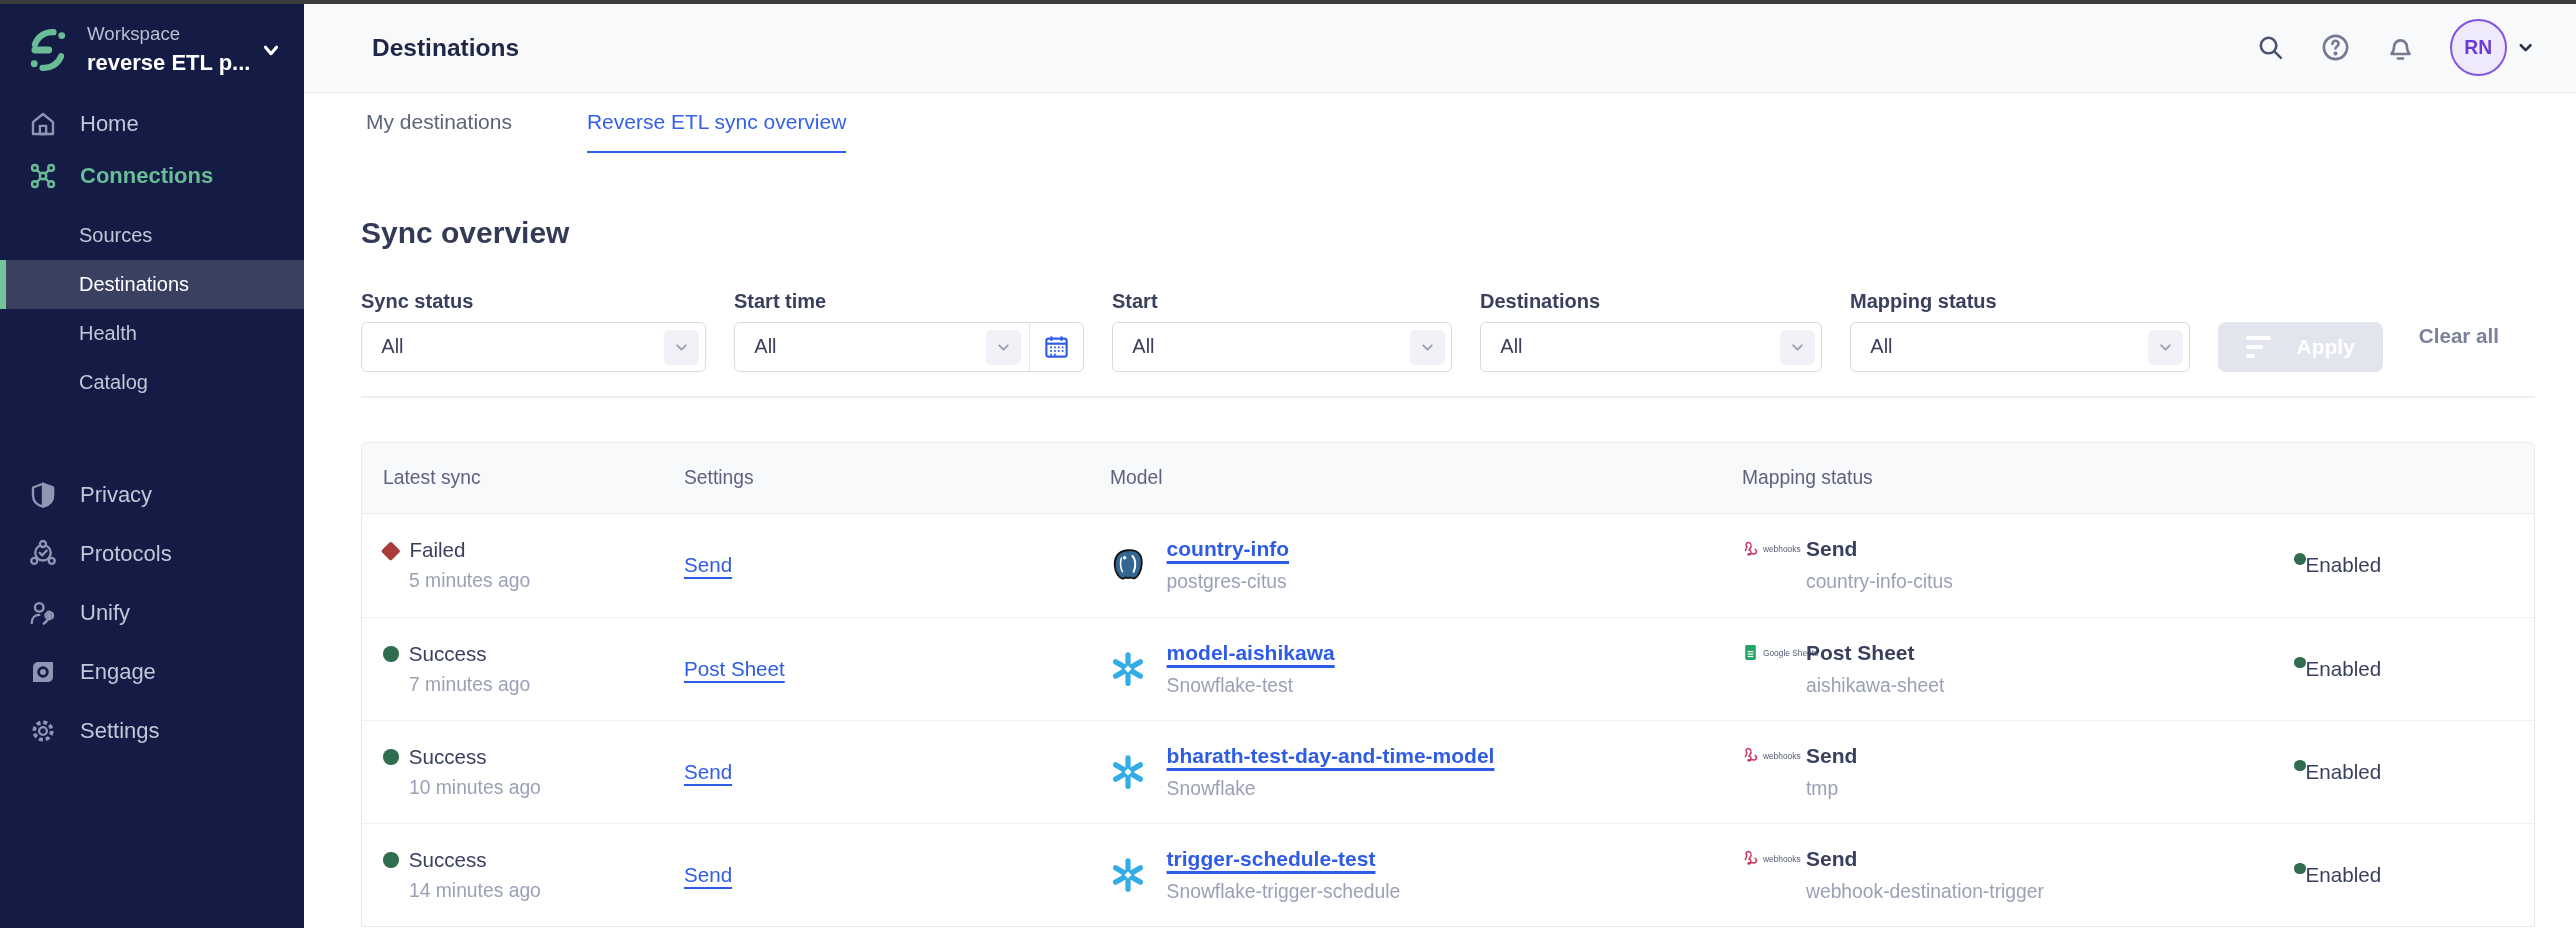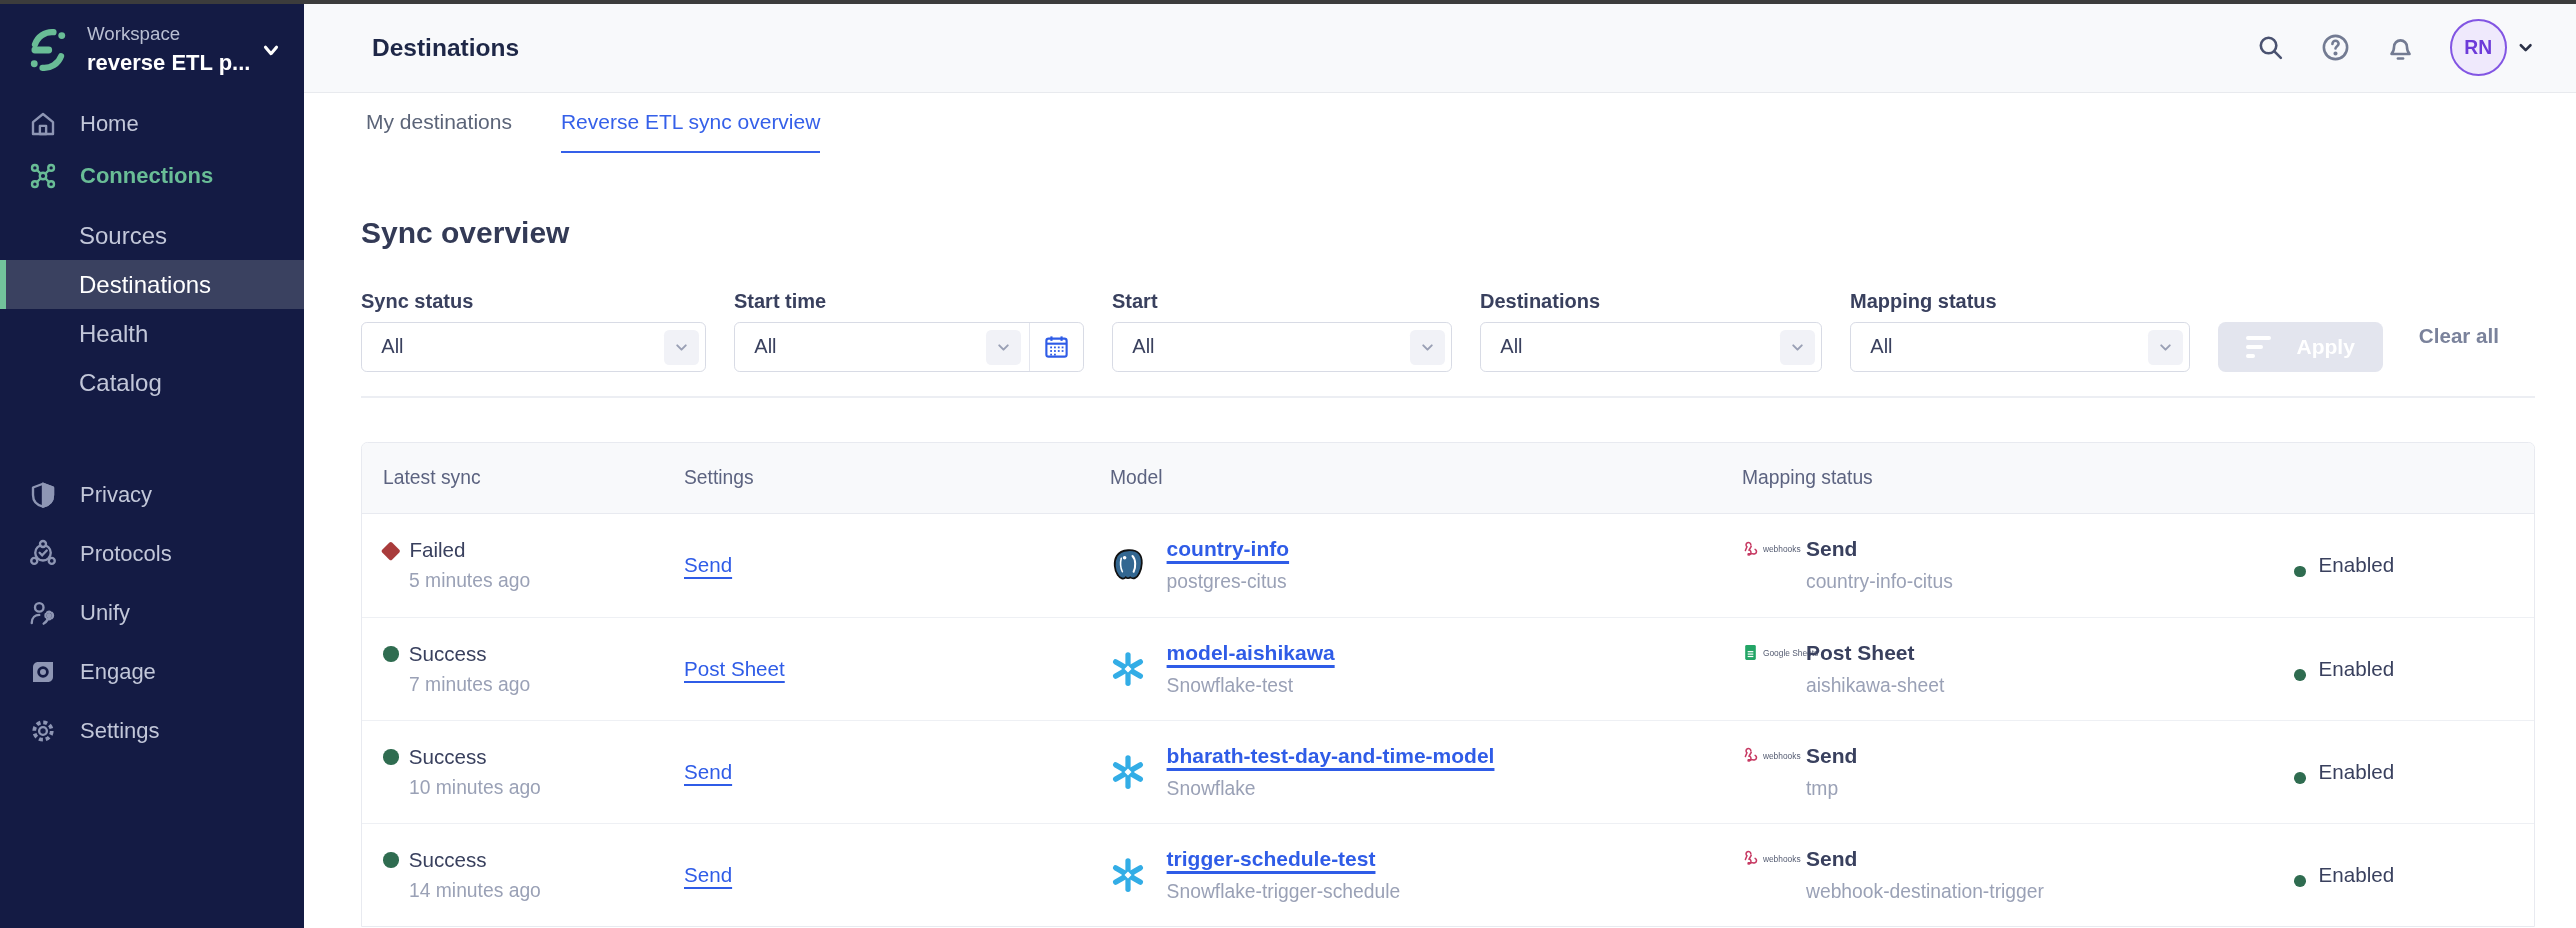--- a/index.html
+++ b/index.html
@@ -15,37 +15,37 @@
   .ws-logo { width:44px; height:44px; flex:0 0 auto; }
   .ws-text { margin-left:17px; flex:1; }
   .ws-label { font-size:18.7px; color:#b9bfd2; }
   .ws-name { font-size:22px; font-weight:700; color:#ffffff; margin-top:5.2px; }
   .ws-chev { width:22px; height:22px; margin-right:3.9px; }
   .nav { margin-top:6.4px; }
   .nav-item { display:flex; align-items:center; height:52px; padding-left:28px; font-size:22px; color:#c2c7d9; cursor:pointer; }
   .nav-item .nicon { width:30px; height:30px; margin-right:22px; flex:0 0 auto; }
   .nav-item.green { color:#69bd96; font-weight:600; }
   .sub { margin-top:9px; }
-  .sub-item { display:flex; align-items:center; height:49px; padding-left:79px; font-size:24px; color:#c2c7d9; cursor:pointer; position:relative; }
+  .sub-item { display:flex; align-items:center; height:49px; padding-left:79px; font-size:20px; color:#c2c7d9; cursor:pointer; position:relative; }
   .sub-item.active { background:#3a4160; color:#ffffff; }
   .sub-item.active::before { content:""; position:absolute; left:0; top:0; bottom:0; width:6.4px; background:#72c39b; }
   .lower { margin-top:58px; }
   .lower .nav-item { height:59px; }
 
   
   .main { position:absolute; left:304px; top:3.9px; right:0; bottom:0; }
   .header { height:89px; background:#f8f9fb; border-bottom:1.3px solid #e8eaee; display:flex; align-items:center; padding:0 41px 0 68px; }
   .h-title { font-size:24.5px; font-weight:700; color:#1e2747; }
   .h-right { margin-left:auto; display:flex; align-items:center; gap:34px; }
   .hicon { width:31px; height:31px; cursor:pointer; }
   .avatar-wrap { display:flex; align-items:center; gap:9px; cursor:pointer; }
   .avatar { width:57px; height:57px; border-radius:50%; background:#efe9fc; border:2.6px solid #8255e3; color:#6d3bd9; font-weight:700; font-size:19.3px; display:flex; align-items:center; justify-content:center; }
   .av-chev { width:19.3px; height:19.3px; }
 
-  .tabs { height:62px; background:#fff; display:flex; align-items:flex-start; padding:17px 0 0 62px; gap:49px; }
+  .tabs { height:62px; background:#fff; display:flex; align-items:flex-start; padding:17px 0 0 62px; gap:75px; }
   .tab { font-size:21px; color:#5b6478; padding-bottom:17px; cursor:pointer; }
   .tab.active { color:#3560e9; font-weight:500; border-bottom:2.6px solid #3560e9; }
 
   .content { padding:0 41px 0 57px; }
   .page-h { margin-top:61px; font-size:30px; font-weight:700; color:#333a56; }
 
   .filters { display:flex; align-items:flex-end; margin-top:9px; }
   .field { margin-right:28px; }
   .f-label { font-size:20px; font-weight:600; color:#39405e; margin-bottom:9px; margin-top:31px; }
   .sel { position:relative; height:50px; border:1.3px solid #d8dbe5; border-radius:5.8px; background:#fff; display:flex; align-items:center; cursor:pointer; }
@@ -91,21 +91,21 @@
 
   .c-action { display:flex; align-items:flex-start; }
   .action-icon { width:64px; display:flex; align-items:center; gap:3.9px; margin-top:3.9px; flex:0 0 auto; }
   .action-icon .glyph { width:17px; height:17px; position:relative; flex:0 0 auto; }
   .action-icon .glyph svg { position:absolute; inset:0; display:none; }
   .action-icon.icon-webhooks .svg-webhooks { display:block; }
   .action-icon.icon-google-sheets .svg-sheets { display:block; }
   .a-caption { font-size:8.4px; color:#555c72; white-space:nowrap; }
   .a-name { font-size:21px; font-weight:700; color:#39405e; }
 
-  .c-mapstatus { display:flex; align-items:flex-end; gap:13px; }
+  .c-mapstatus { display:flex; align-items:flex-start; }
   .dot { width:11.6px; height:11.6px; border-radius:50%; background:#2f6c50; }
   .ms-label { font-size:20.6px; color:#39405e; }
 </style>
 </head>
 <body>
 
 <div class="app">
   <div class="topstrip"></div>
 
   <aside class="sidebar">

